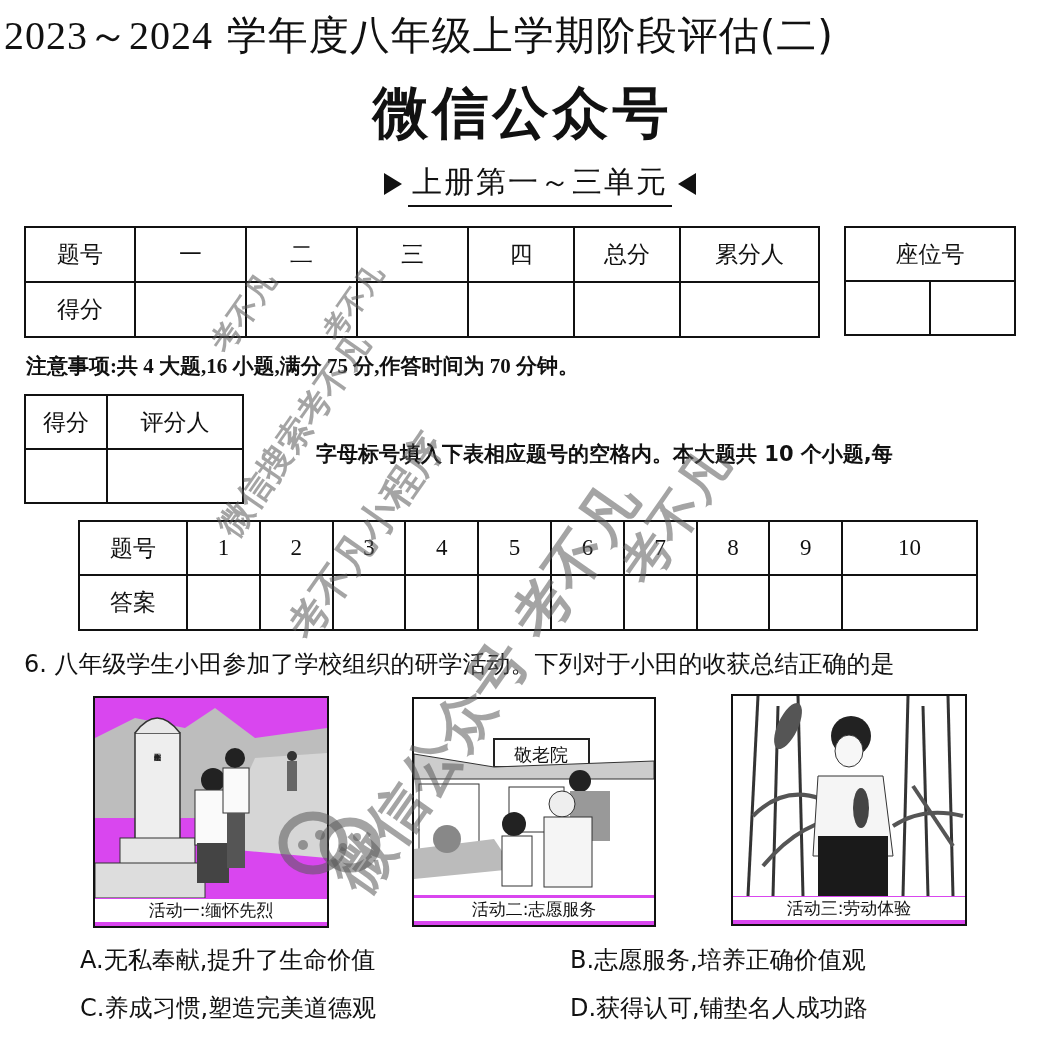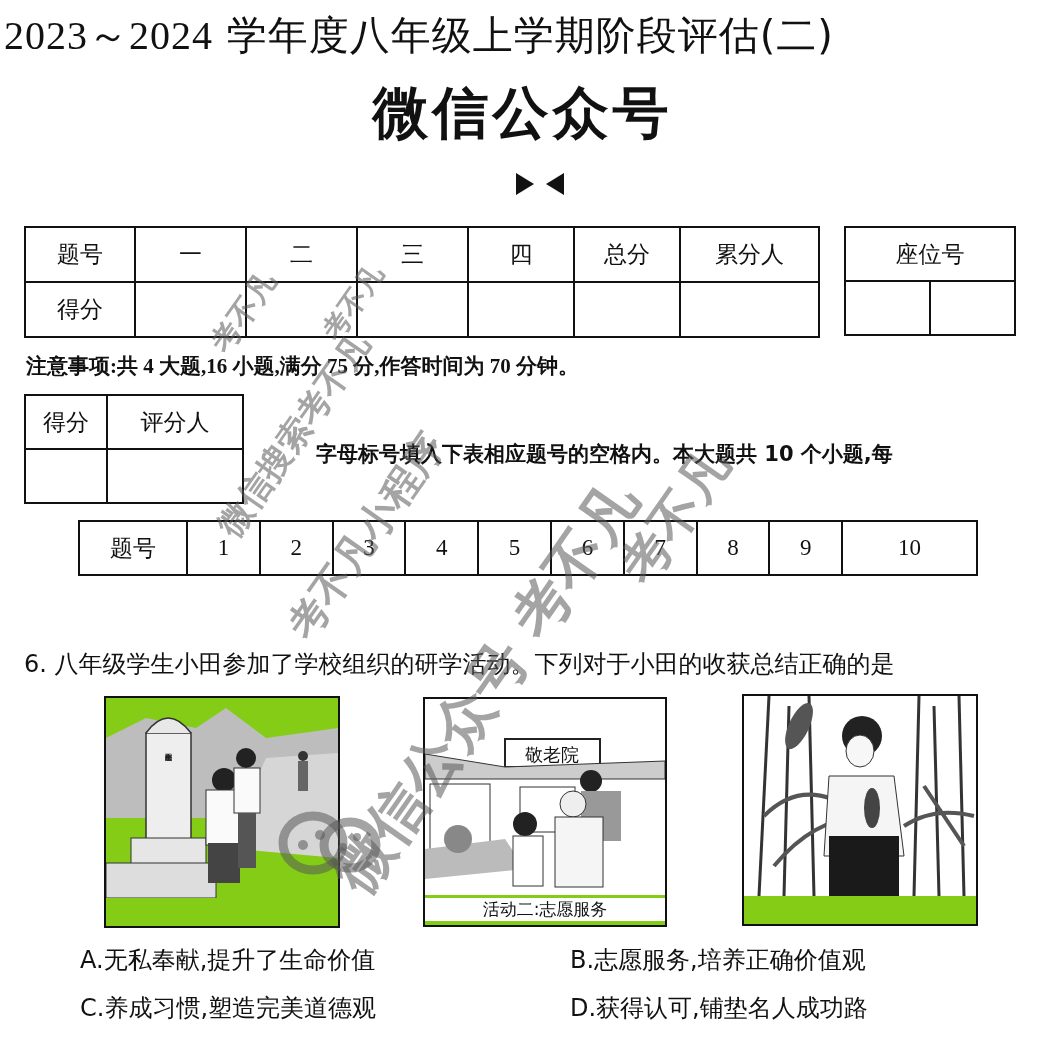--- a/index.html
+++ b/index.html
@@ -11,35 +11,36 @@
   .unit { left:370px; top:162px; width:340px; height:44px; display:flex; align-items:center; justify-content:center; font-size:30px; font-family:"DejaVu Sans","Liberation Sans",sans-serif; }
   .unit .tri-r { width:0; height:0; border-top:11px solid transparent; border-bottom:11px solid transparent; border-left:18px solid #111; margin-right:6px; }
   .unit .tri-l { width:0; height:0; border-top:11px solid transparent; border-bottom:11px solid transparent; border-right:18px solid #111; margin-left:6px; }
   .unit .txt { border-bottom:2px solid #111; padding:0 4px 2px; letter-spacing:2px; }
   table.grid { border-collapse:collapse; position:absolute; font-family:Liberation Serif, serif; }
   table.grid td { border:2px solid #111; text-align:center; font-size:23px; padding:0; }
   .notice { left:26px; top:352px; font-size:21px; font-weight:bold; font-family:Liberation Serif, serif; }
   .sec1 { left:268px; top:393px; width:760px; font-size:21px; font-weight:bold; line-height:41px; font-family:"DejaVu Sans","Liberation Sans",sans-serif; }
   .sec1 .ind { padding-left:48px; display:block; }
   .q1 { left:24px; top:648px; font-size:24px; font-family:"DejaVu Sans","Liberation Sans",sans-serif; }
-  .pic { border:2px solid #111; background:#84cc16; overflow:hidden;margin-left:11px; }
+  .pic { border:2px solid #111; background:#d946ef; overflow:hidden; }
   .pic .cap { position:absolute; left:0; right:0; bottom:4px; text-align:center; font-size:17px; font-family:"DejaVu Sans","Liberation Sans",sans-serif; background:#fff; }
   .opt { font-size:24px; font-family:"DejaVu Sans","Liberation Sans",sans-serif; }
   .wm { position:absolute; color:rgba(90,90,90,0.55); font-weight:bold; font-family:"DejaVu Sans","Liberation Sans",sans-serif; transform-origin:left bottom; white-space:nowrap; pointer-events:none; }
 </style>
 </head>
 <body>
 
 <div class="abs title1">
   <span class="yr">2023～2024</span>
   <span>学年度八年级上学期阶段评估(二)</span>
 </div>
 <div class="abs title2">微信公众号</div>
 <div class="abs unit">
   <span class="tri-r"></span>
+  <span class="txt">上册第一～三单元</span>
   <span class="tri-l"></span>
 </div>
 
 <table class="grid" style="left:24px; top:226px; width:796px;">
   <tbody>
       <tr style="height:55px;">
     <td style="width:108px;">题号</td>
     <td style="width:109px;">一</td>
     <td style="width:109px;">二</td>
     <td style="width:109px;">三</td>
@@ -98,20 +99,33 @@
     <td>1</td>
     <td>2</td>
     <td>3</td>
     <td>4</td>
     <td>5</td>
     <td>6</td>
     <td>7</td>
     <td>8</td>
     <td>9</td>
     <td>10</td>
+  </tr>
+  <tr style="height:55px;">
+    <td>答案</td>
+    <td></td>
+    <td></td>
+    <td></td>
+    <td></td>
+    <td></td>
+    <td></td>
+    <td></td>
+    <td></td>
+    <td></td>
+    <td></td>
   </tr>
 </tbody>
   </table>
 
 <div class="abs q1">6. 八年级学生小田参加了学校组织的研学活动。下列对于小田的收获总结正确的是</div>
 
 <div class="abs pic" style="left:93px; top:696px; width:232px; height:228px;">
   <svg width="232" height="200" viewBox="0 0 232 200">
     <path d="M0 40 L40 20 L90 30 L120 10 L160 40 L232 30 L232 120 L0 120 Z" fill="#bdbdbd"></path>
     <path d="M160 60 L232 55 L232 160 L120 150 Z" fill="#d6d6d6"></path>
@@ -122,20 +136,21 @@
     <text x="62" y="50" font-size="7" writing-mode="tb" fill="#222">红军烈士永垂不朽</text>
     <circle cx="118" cy="82" r="12" fill="#222"></circle>
     <rect x="100" y="92" width="34" height="55" fill="#fafafa" stroke="#333"></rect>
     <rect x="102" y="145" width="32" height="40" fill="#444"></rect>
     <circle cx="140" cy="60" r="10" fill="#222"></circle>
     <rect x="128" y="70" width="26" height="45" fill="#fafafa" stroke="#333"></rect>
     <rect x="132" y="115" width="18" height="55" fill="#555"></rect>
     <circle cx="197" cy="58" r="5" fill="#333"></circle>
     <rect x="192" y="63" width="10" height="30" fill="#666"></rect>
   </svg>
+  <div class="cap">活动一:缅怀先烈</div>
 </div>
 
 <div class="abs pic" style="left:412px; top:697px; width:240px; height:226px;">
   <svg width="240" height="196" viewBox="0 0 240 196">
     <rect x="0" y="0" width="240" height="196" fill="#fff"></rect>
     <rect x="80" y="40" width="95" height="28" fill="#fff" stroke="#222" stroke-width="2"></rect>
     <text x="127" y="62" font-size="18" text-anchor="middle" fill="#111">敬老院</text>
     <path d="M0 55 L80 68 L240 62 L240 80 L0 80 Z" fill="#ccc" stroke="#333"></path>
     <rect x="5" y="85" width="60" height="70" fill="#fff" stroke="#333"></rect>
     <rect x="95" y="88" width="55" height="45" fill="#fff" stroke="#333"></rect>
@@ -168,20 +183,21 @@
       <path d="M180 90 Q200 120 220 150"></path>
         <path d="M160 130 Q190 110 230 120"></path>
     </g>
     <ellipse cx="55" cy="30" rx="10" ry="25" fill="#555" transform="rotate(25 55 30)"></ellipse>
     <circle cx="118" cy="40" r="20" fill="#222"></circle>
     <ellipse cx="116" cy="55" rx="14" ry="16" fill="#f7f7f7" stroke="#333"></ellipse>
     <path d="M85 80 L150 80 L160 160 L80 160 Z" fill="#f5f5f5" stroke="#333"></path>
     <rect x="85" y="140" width="70" height="60" fill="#1a1a1a"></rect>
     <ellipse cx="128" cy="112" rx="8" ry="20" fill="#444"></ellipse>
   </svg>
+  <div class="cap">活动三:劳动体验</div>
 </div>
 
 <div class="abs opt" style="left:80px; top:944px;">
   <span>A.</span><span>无私奉献,提升了生命价值</span>
 </div>
 <div class="abs opt" style="left:570px; top:944px;">
   <span>B.</span><span>志愿服务,培养正确价值观</span>
 </div>
 <div class="abs opt" style="left:80px; top:992px;">
   <span>C.</span><span>养成习惯,塑造完美道德观</span>

